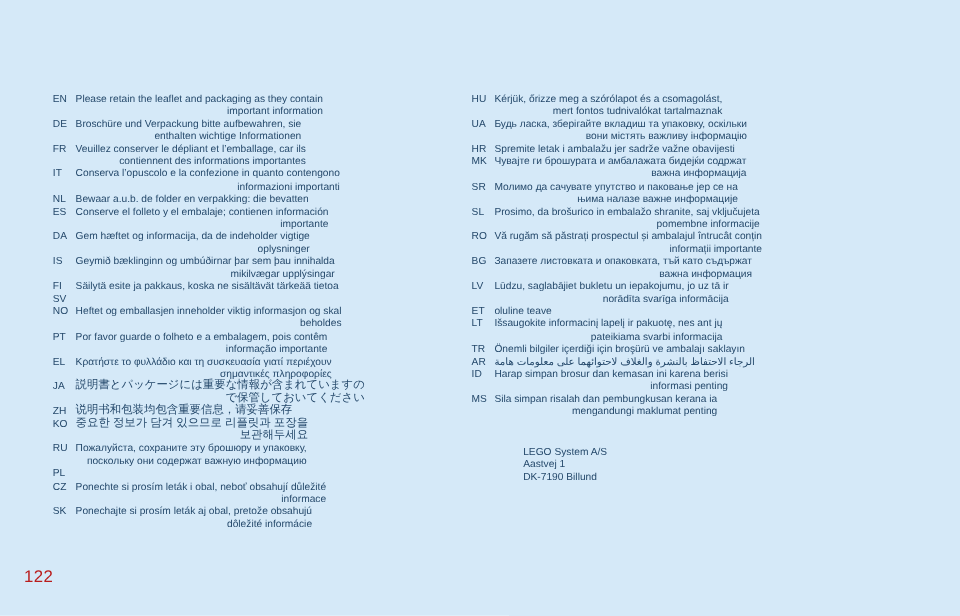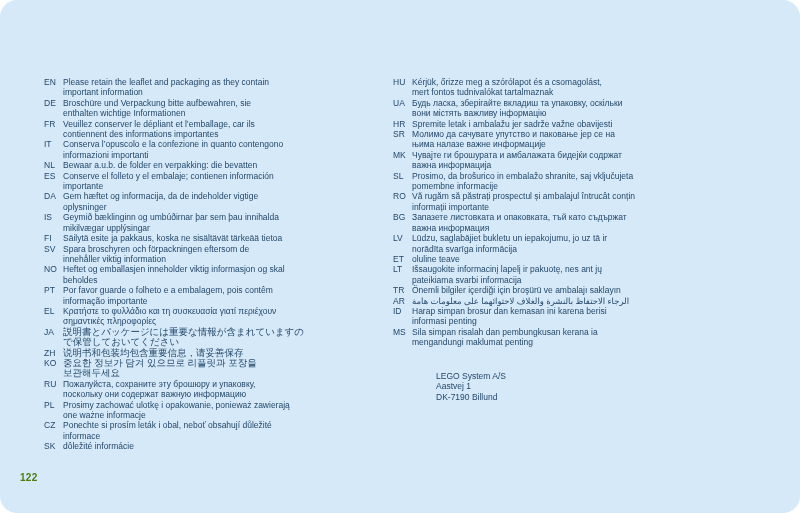--- a/index.html
+++ b/index.html
@@ -4,56 +4,55 @@
 <style>
   html, body { margin: 0; padding: 0; }
   .page {
     position: relative;
     width: 800px;
     height: 513px;
     background: #d5e9f8;
     font-family: "Liberation Sans", sans-serif;
     color: #25496b;
     overflow: hidden;
-    border-radius: 17px;
   }
   .col {
     position: absolute;
     top: 77px;
     display: flex;
     flex-direction: column;
   }
   #col-left  { left: 44px;  width: 345px; }
   #col-right { left: 393px; width: 370px; }
   .entry { display: flex; align-items: flex-start; }
   .code {
     flex: 0 0 19px;
     width: 19px;
     font-size: 8.5px;
     line-height: 10.4px;
     font-weight: normal;
   }
-  .text  { font-size: 8.5px; line-height: 10.4px; }
+  .text  { font-size: 8.5px; line-height: 10.4px; text-align: right; }
   .text.cjk { font-size: 9.5px; line-height: 10.4px; }
   .line  { white-space: nowrap; }
   .text.rtl { direction: rtl; text-align: left; }
   .address {
     position: absolute;
     left: 436px;
     top: 371px;
     font-size: 8.5px;
     line-height: 10.4px;
   }
   .page-number {
     position: absolute;
     left: 20px;
     top: 472px;
-    font-size: 10px;
-    font-weight: bold;
-    color: #4d7c0f;
+    font-size: 14px;
+    font-weight: normal;
+    color: #b91c1c;
     letter-spacing: 0.3px;
   }
 </style>
 </head>
 <body>
 
 <div class="page">
 
   <div class="col" id="col-left">
       <div class="entry">
@@ -112,24 +111,20 @@
         </div>
       </div>
       <div class="entry">
         <span class="code">FI</span>
         <div class="text">
           <div class="line">Säilytä esite ja pakkaus, koska ne sisältävät tärkeää tietoa</div>
         </div>
       </div>
       <div class="entry">
         <span class="code">SV</span>
-        <div class="text">
-          <div class="line">Spara broschyren och förpackningen eftersom de</div>
-          <div class="line">innehåller viktig information</div>
-        </div>
       </div>
       <div class="entry">
         <span class="code">NO</span>
         <div class="text">
           <div class="line">Heftet og emballasjen inneholder viktig informasjon og skal</div>
           <div class="line">beholdes</div>
         </div>
       </div>
       <div class="entry">
         <span class="code">PT</span>
@@ -167,35 +162,32 @@
       </div>
       <div class="entry">
         <span class="code">RU</span>
         <div class="text">
           <div class="line">Пожалуйста, сохраните эту брошюру и упаковку,</div>
           <div class="line">поскольку они содержат важную информацию</div>
         </div>
       </div>
       <div class="entry">
         <span class="code">PL</span>
-        <div class="text">
-          <div class="line">Prosimy zachować ulotkę i opakowanie, ponieważ zawierają</div>
-          <div class="line">one ważne informacje</div>
-        </div>
       </div>
       <div class="entry">
         <span class="code">CZ</span>
         <div class="text">
           <div class="line">Ponechte si prosím leták i obal, neboť obsahují důležité</div>
           <div class="line">informace</div>
         </div>
       </div>
       <div class="entry">
         <span class="code">SK</span>
         <div class="text">
+          <div class="line">Ponechajte si prosím leták aj obal, pretože obsahujú</div>
           <div class="line">dôležité informácie</div>
         </div>
       </div>
     </div>
 
   <div class="col" id="col-right">
       <div class="entry">
         <span class="code">HU</span>
         <div class="text">
           <div class="line">Kérjük, őrizze meg a szórólapot és a csomagolást,</div>
@@ -209,31 +201,31 @@
           <div class="line">вони містять важливу інформацію</div>
         </div>
       </div>
       <div class="entry">
         <span class="code">HR</span>
         <div class="text">
           <div class="line">Spremite letak i ambalažu jer sadrže važne obavijesti</div>
         </div>
       </div>
       <div class="entry">
+        <span class="code">MK</span>
+        <div class="text">
+          <div class="line">Чувајте ги брошурата и амбалажата бидејќи содржат</div>
+          <div class="line">важна информација</div>
+        </div>
+      </div>
+      <div class="entry">
         <span class="code">SR</span>
         <div class="text">
           <div class="line">Молимо да сачувате упутство и паковање јер се на</div>
           <div class="line">њима налазе важне информације</div>
-        </div>
-      </div>
-      <div class="entry">
-        <span class="code">MK</span>
-        <div class="text">
-          <div class="line">Чувајте ги брошурата и амбалажата бидејќи содржат</div>
-          <div class="line">важна информација</div>
         </div>
       </div>
       <div class="entry">
         <span class="code">SL</span>
         <div class="text">
           <div class="line">Prosimo, da brošurico in embalažo shranite, saj vključujeta</div>
           <div class="line">pomembne informacije</div>
         </div>
       </div>
       <div class="entry">

